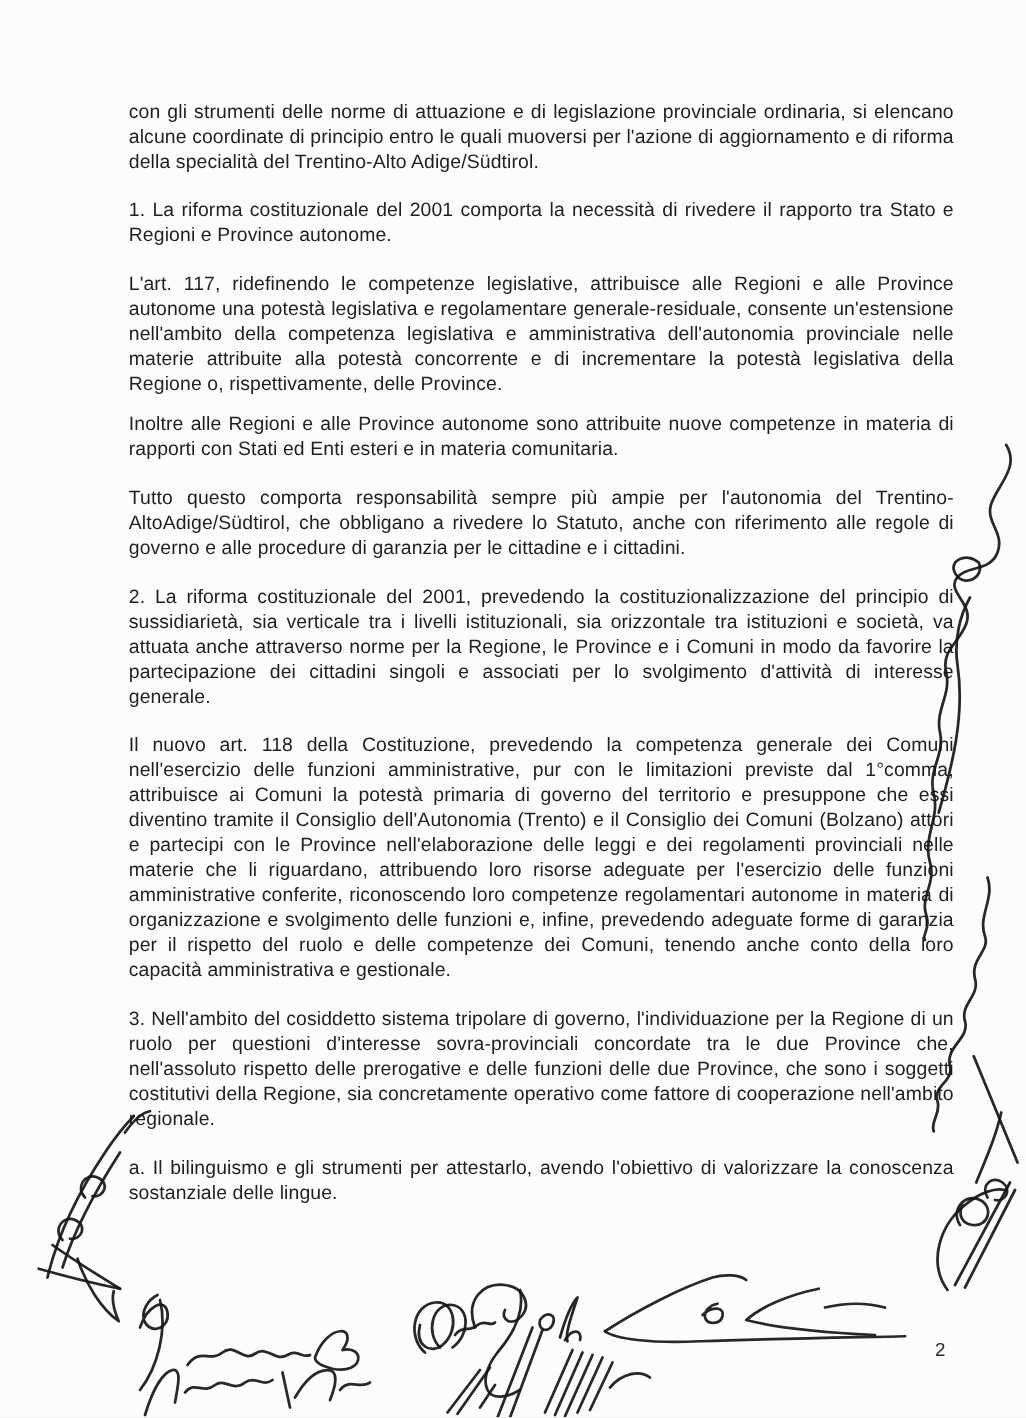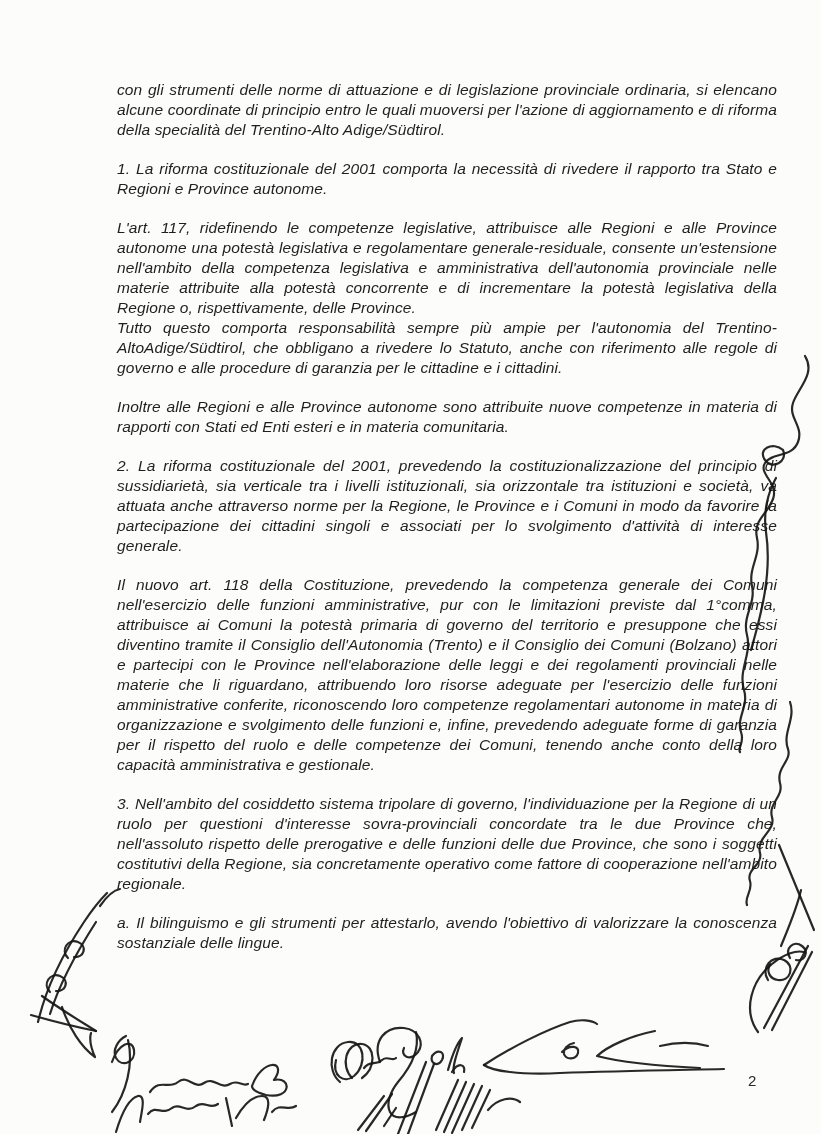--- a/index.html
+++ b/index.html
@@ -6,30 +6,29 @@
   .page{
     position:relative;
     width:821px;height:1134px;
     background:#fcfcfb;
     overflow:hidden;
     font-family:"Liberation Sans", sans-serif;
     color:#1f1f1f;
   }
   .text-block{
     position:absolute;
-    left:117px;top:80px;
+    left:103px;top:80px;
     width:660px;
     font-size:15.5px;
     line-height:20px;
     text-align:justify;
     letter-spacing:0.1px;
-    font-style:italic;
   }
   .para{margin:0 0 19px 0;}
-  .para.no-gap{margin-bottom:0;}
+  .para.no-gap{margin-bottom:12px;}
   .page-number{
     position:absolute;
     left:748px;top:1072px;
     font-size:15px;
     color:#2a2a2a;
   }
   svg.ink{
     position:absolute;left:0;top:0;
     pointer-events:none;
   }
@@ -44,22 +43,22 @@
 </style>
 </head>
 <body>
 
 <div class="page">
 
   <div class="text-block">
     <p class="para">con gli strumenti delle norme di attuazione e di legislazione provinciale ordinaria, si elencano alcune coordinate di principio entro le quali muoversi per l'azione di aggiornamento e di riforma della specialità del Trentino-Alto Adige/Südtirol.</p>
     <p class="para">1. La riforma costituzionale del 2001 comporta la necessità di rivedere il rapporto tra Stato e Regioni e Province autonome.</p>
     <p class="para no-gap">L'art. 117, ridefinendo le competenze legislative, attribuisce alle Regioni e alle Province autonome una potestà legislativa e regolamentare generale-residuale, consente un'estensione nell'ambito della competenza legislativa e amministrativa dell'autonomia provinciale nelle materie attribuite alla potestà concorrente e di incrementare la potestà legislativa della Regione o, rispettivamente, delle Province.</p>
+    <p class="para">Inoltre alle Regioni e alle Province autonome sono attribuite nuove competenze in materia di rapporti con Stati ed Enti esteri e in materia comunitaria.</p>
     <p class="para">Tutto questo comporta responsabilità sempre più ampie per l'autonomia del Trentino-AltoAdige/Südtirol, che obbligano a rivedere lo Statuto, anche con riferimento alle regole di governo e alle procedure di garanzia per le cittadine e i cittadini.</p>
-    <p class="para">Inoltre alle Regioni e alle Province autonome sono attribuite nuove competenze in materia di rapporti con Stati ed Enti esteri e in materia comunitaria.</p>
     <p class="para">2. La riforma costituzionale del 2001, prevedendo la costituzionalizzazione del principio di sussidiarietà, sia verticale tra i livelli istituzionali, sia orizzontale tra istituzioni e società, va attuata anche attraverso norme per la Regione, le Province e i Comuni in modo da favorire la partecipazione dei cittadini singoli e associati per lo svolgimento d'attività di interesse generale.</p>
     <p class="para">Il nuovo art. 118 della Costituzione, prevedendo la competenza generale dei Comuni nell'esercizio delle funzioni amministrative, pur con le limitazioni previste dal 1°comma, attribuisce ai Comuni la potestà primaria di governo del territorio e presuppone che essi diventino tramite il Consiglio dell'Autonomia (Trento) e il Consiglio dei Comuni (Bolzano) attori e partecipi con le Province nell'elaborazione delle leggi e dei regolamenti provinciali nelle materie che li riguardano, attribuendo loro risorse adeguate per l'esercizio delle funzioni amministrative conferite, riconoscendo loro competenze regolamentari autonome in materia di organizzazione e svolgimento delle funzioni e, infine, prevedendo adeguate forme di garanzia per il rispetto del ruolo e delle competenze dei Comuni, tenendo anche conto della loro capacità amministrativa e gestionale.</p>
     <p class="para">3. Nell'ambito del cosiddetto sistema tripolare di governo, l'individuazione per la Regione di un ruolo per questioni d'interesse sovra-provinciali concordate tra le due Province che, nell'assoluto rispetto delle prerogative e delle funzioni delle due Province, che sono i soggetti costitutivi della Regione, sia concretamente operativo come fattore di cooperazione nell'ambito regionale.</p>
     <p class="para">a. Il bilinguismo e gli strumenti per attestarlo, avendo l'obiettivo di valorizzare la conoscenza sostanziale delle lingue.</p>
   </div>
 
   <div class="page-number">2</div>
 
   <svg class="ink" width="821" height="1134" viewBox="0 0 821 1134">
 

